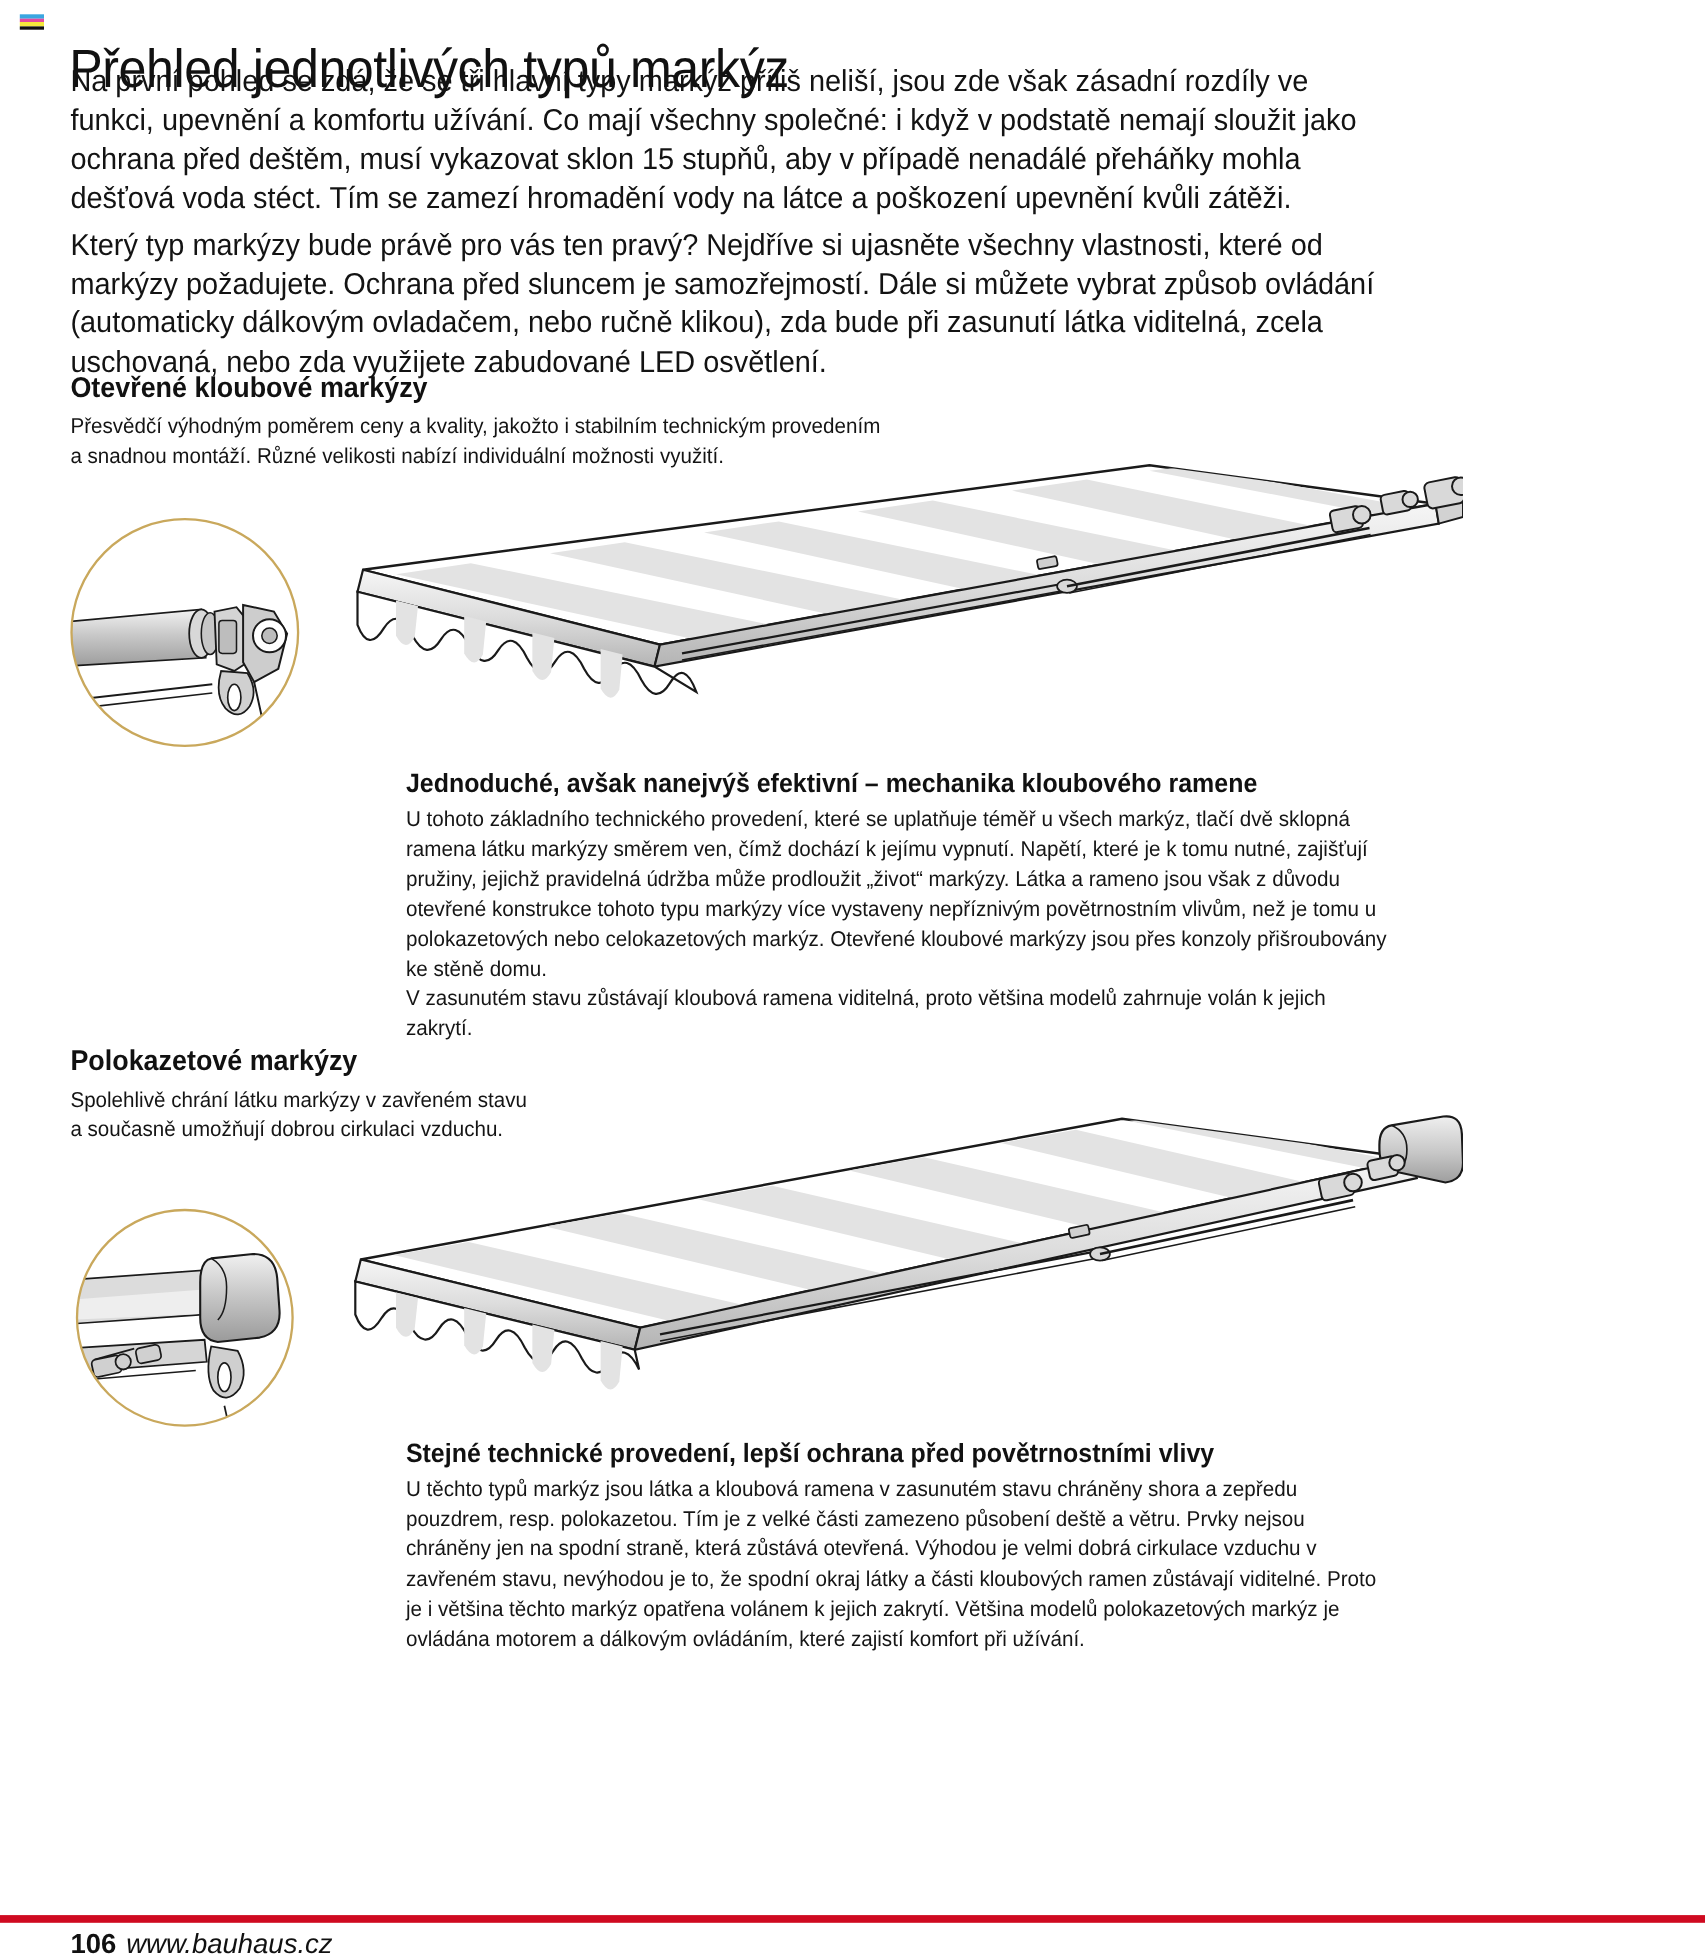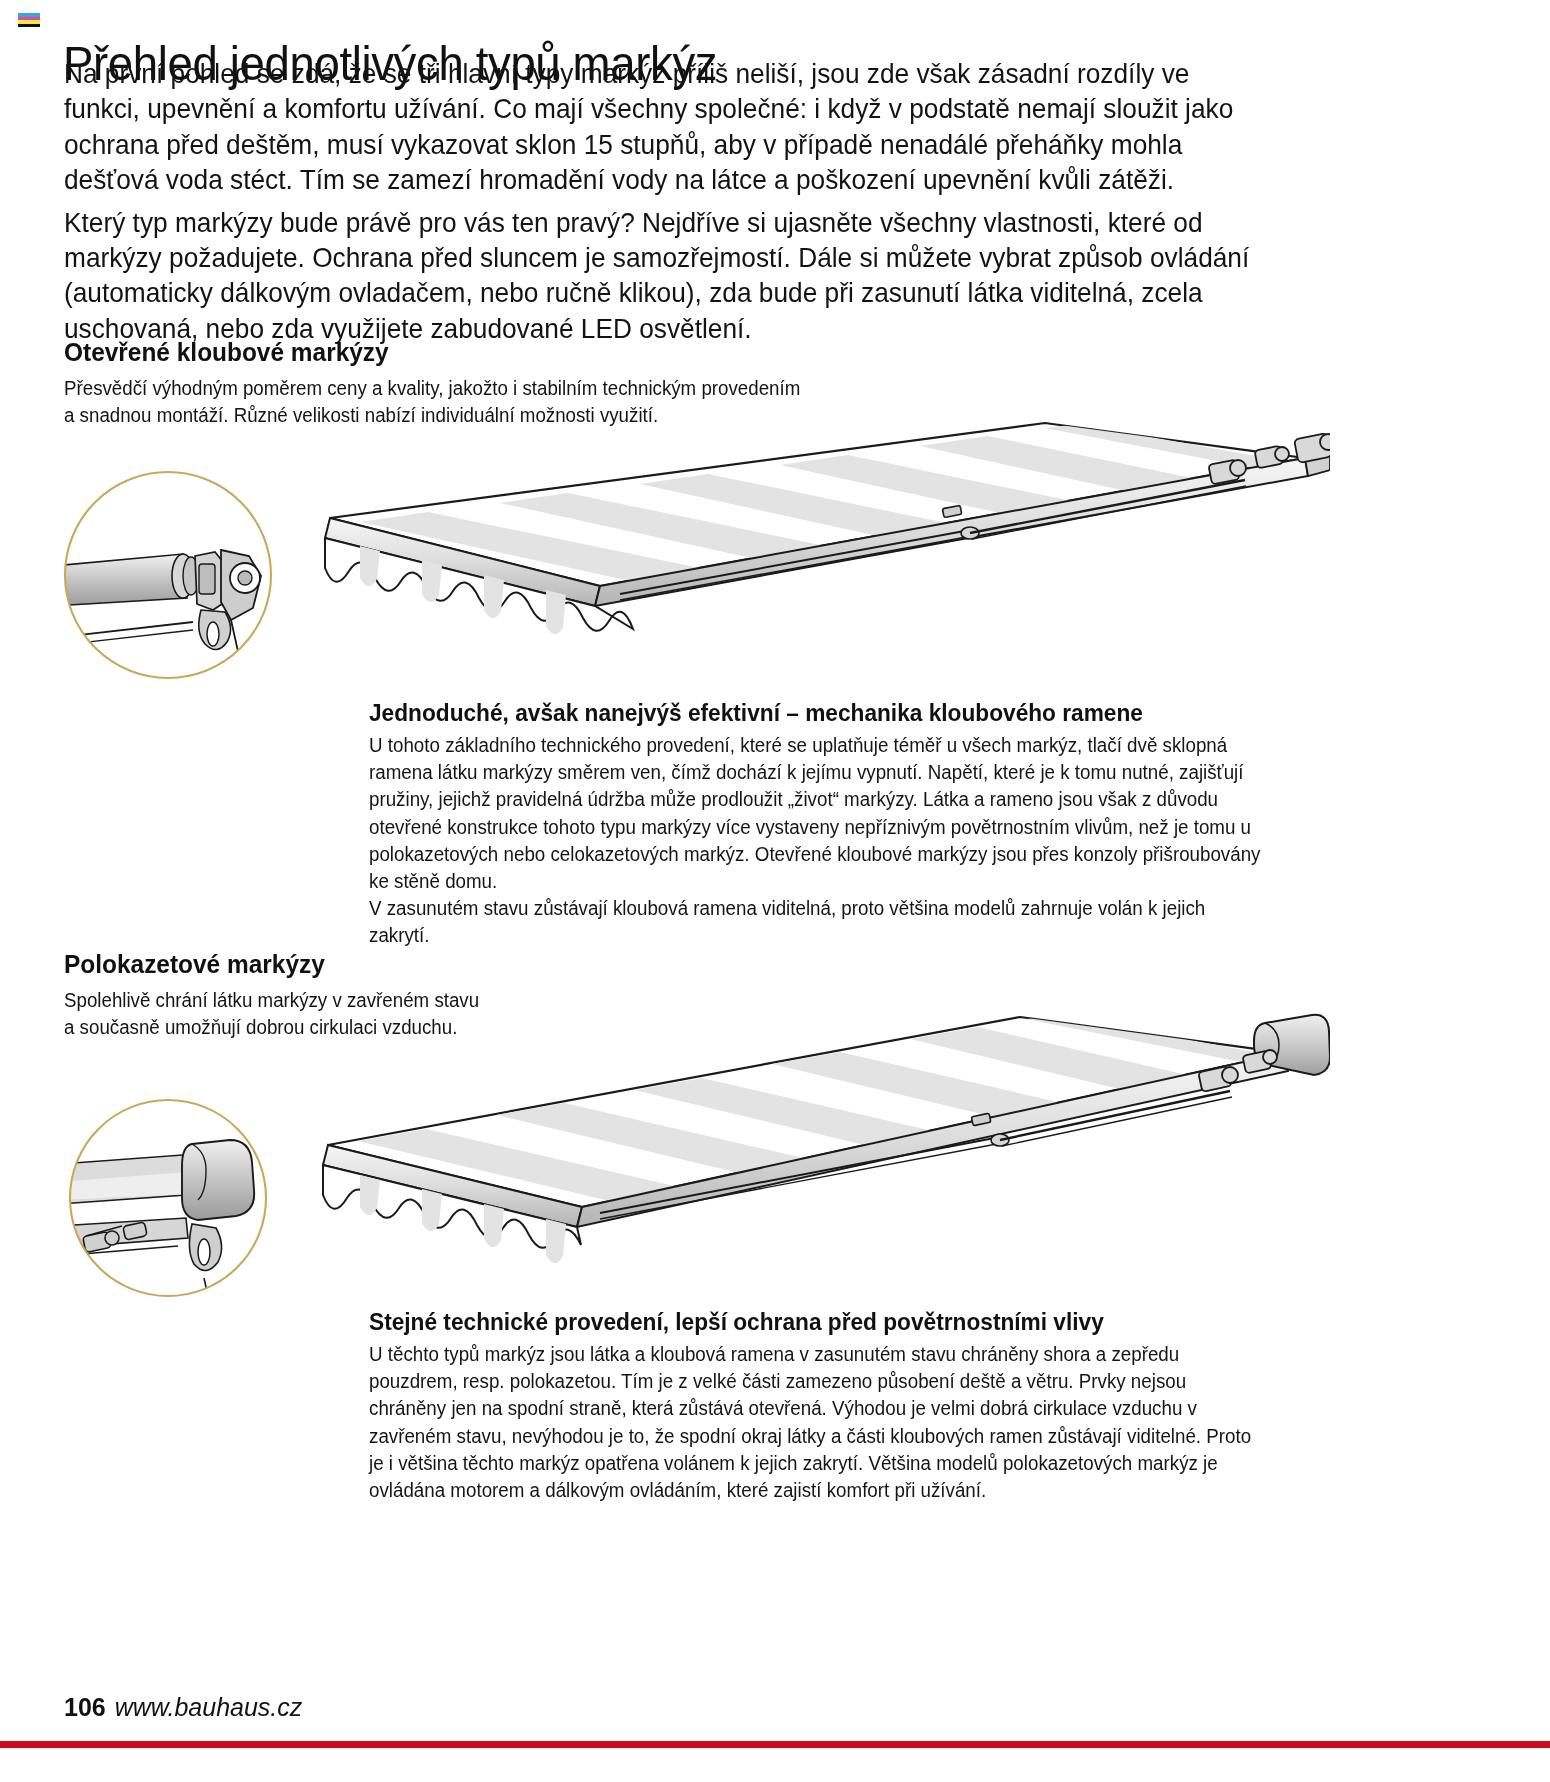--- a/index.html
+++ b/index.html
@@ -70,21 +70,21 @@
   #circ2{position:absolute;left:68px;top:1098px;width:200px;height:200px;}
 
   #blk2-head{position:absolute;left:369px;top:1307px;}
   #blk2-text{position:absolute;left:369px;top:1341px;width:930px;}
 
   
   .footer-rule{
     position:absolute;left:0;top:1741px;width:1550px;height:7px;background:#cf0a20;
   }
   .footer-line{
-    position:absolute;left:64px;top:1692px;
+    position:absolute;left:64px;top:1752px;
     font-size:25px;line-height:30px;white-space:nowrap;
   }
   .footer-line .pg{font-weight:700;color:#111;}
   .footer-line .url{font-style:italic;font-weight:400;color:#111;margin-left:9px;}
 
   svg{display:block;}
 </style>
 </head>
 <body>
 

